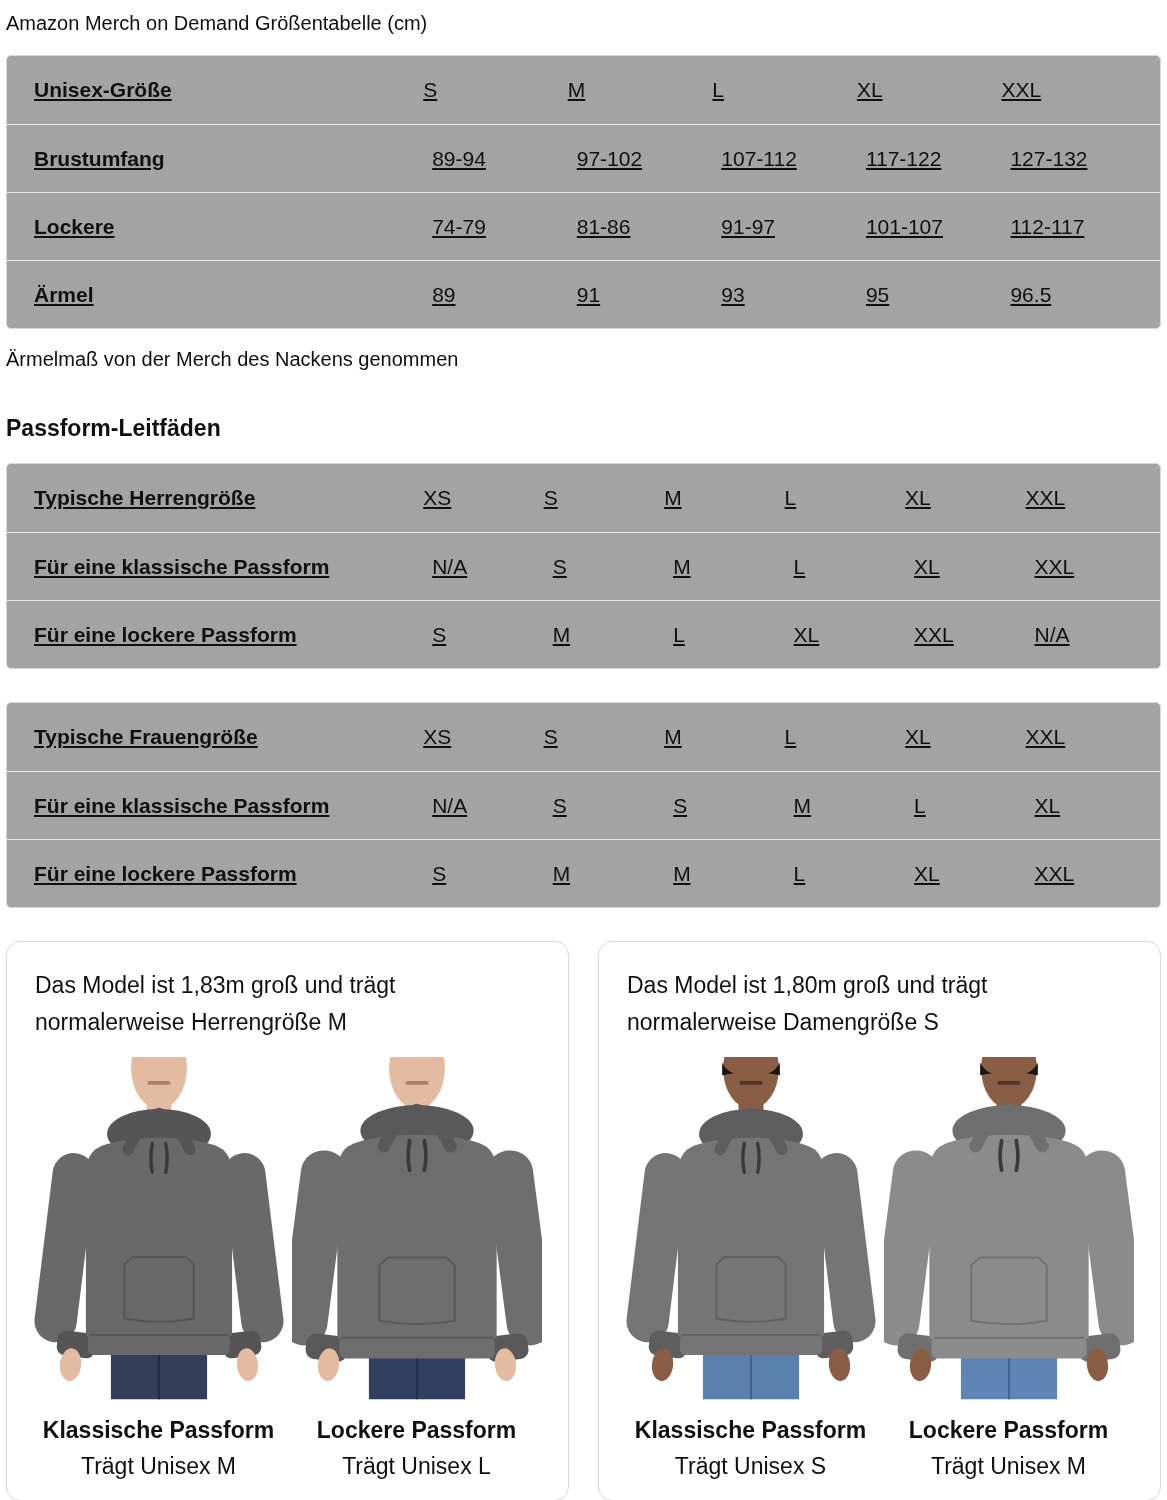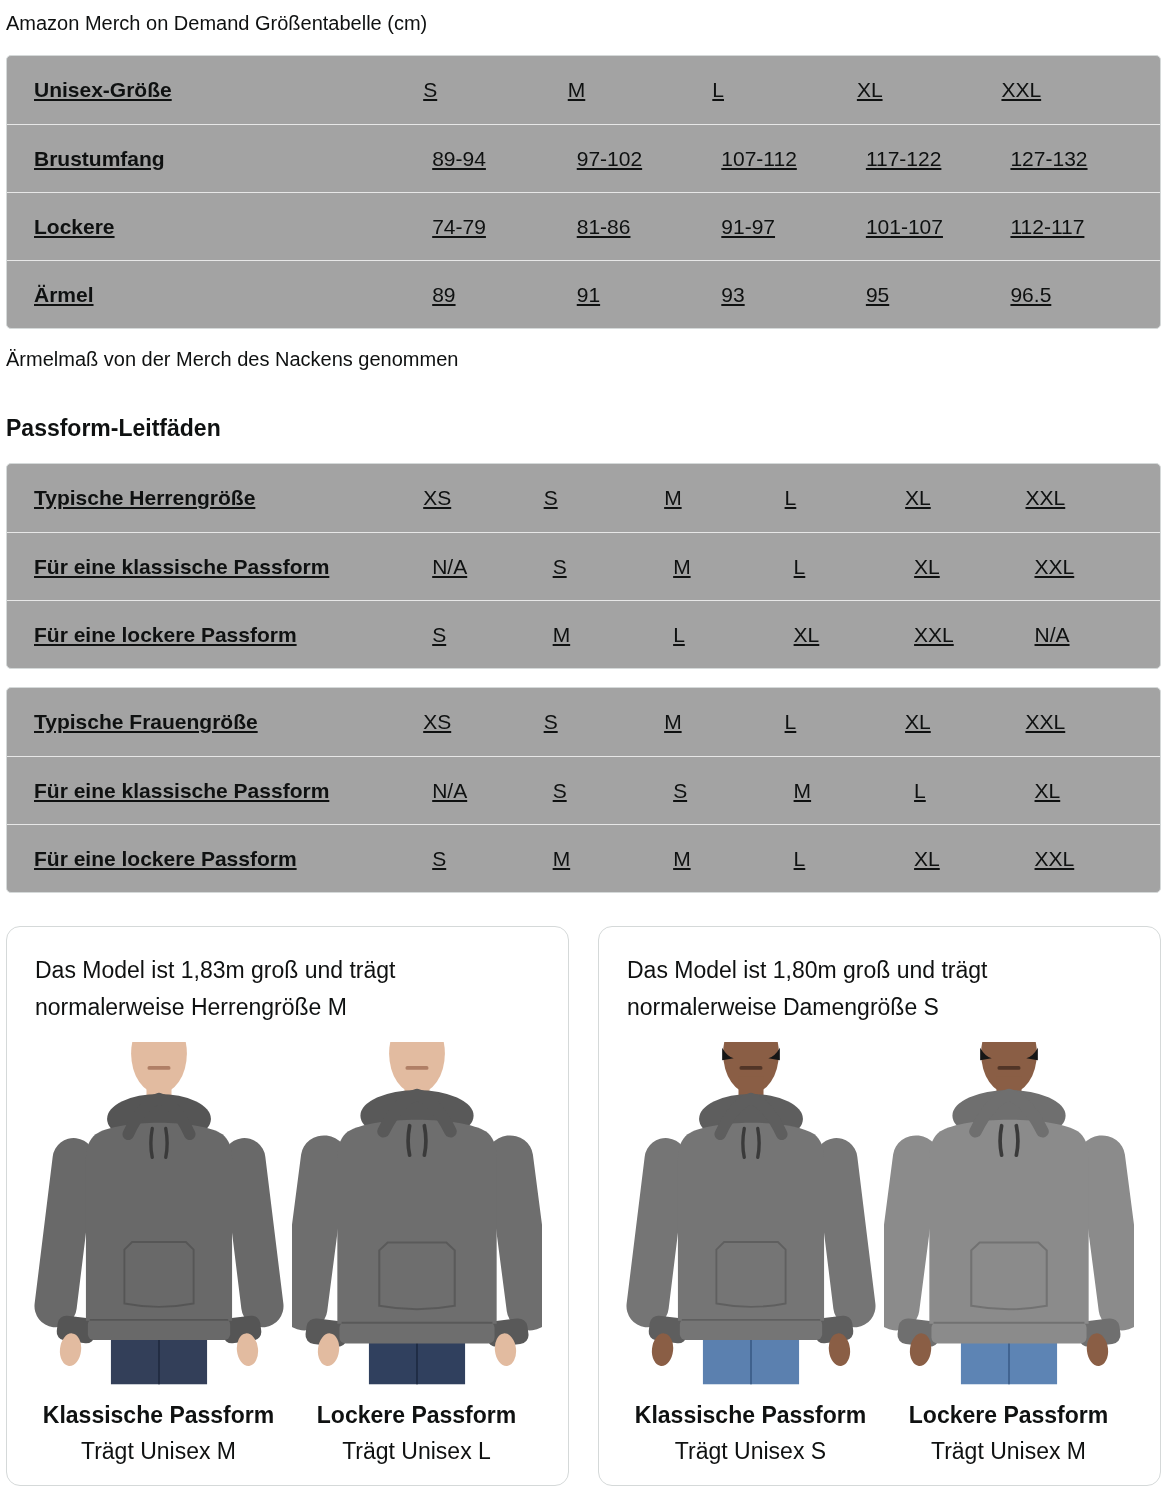--- a/index.html
+++ b/index.html
@@ -50,21 +50,21 @@
   }
   .note{
     font-size:20px;
     margin:19px 0 0 0;
   }
   .section-heading{
     font-size:23px;
     font-weight:700;
     margin:44px 0 21px 0;
   }
-  .fit-table + .fit-table{margin-top:18px;}
+  .fit-table + .fit-table{margin-top:33px;}
   .cards{
     display:flex;
     gap:29px;
     margin-top:33px;
   }
   .card{
     flex:1 1 0;
     border:1px solid var(--border);
     border-radius:14px;
     padding:25px 22px 20px 22px;

